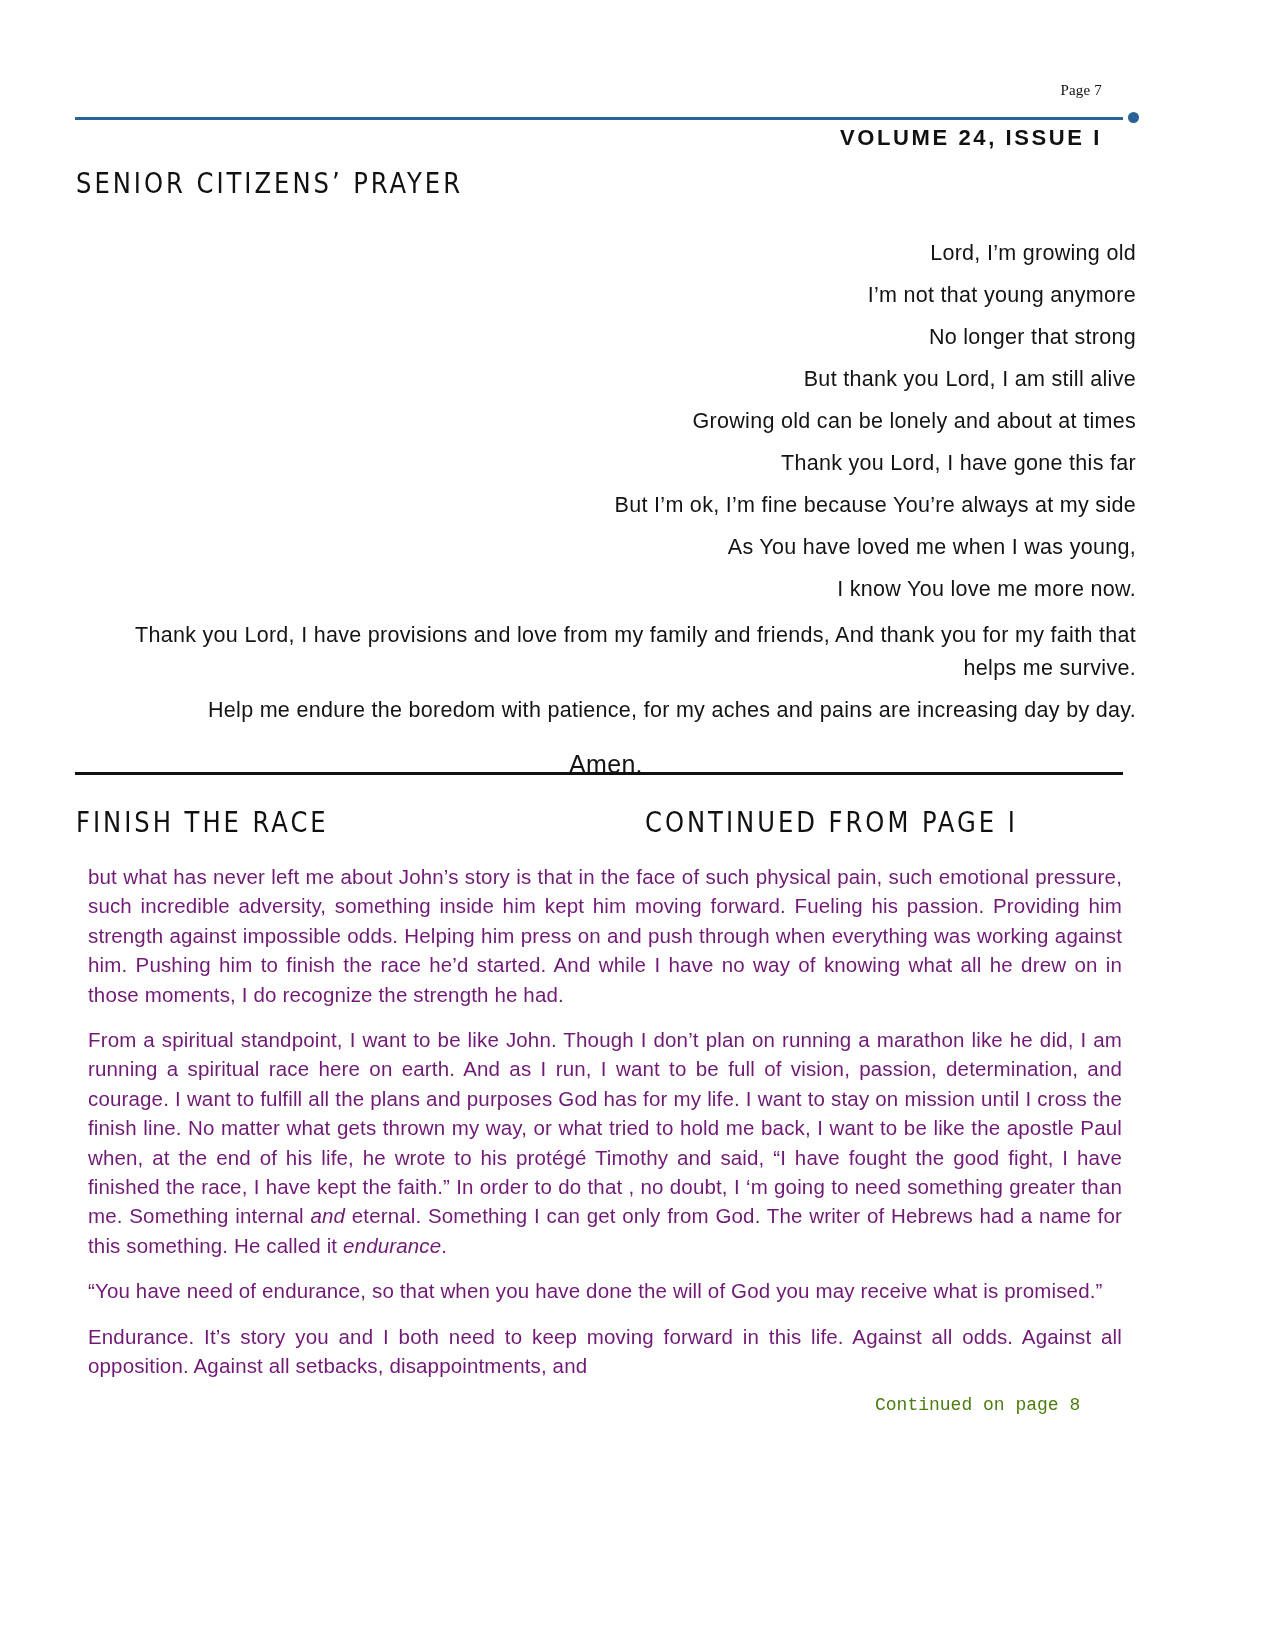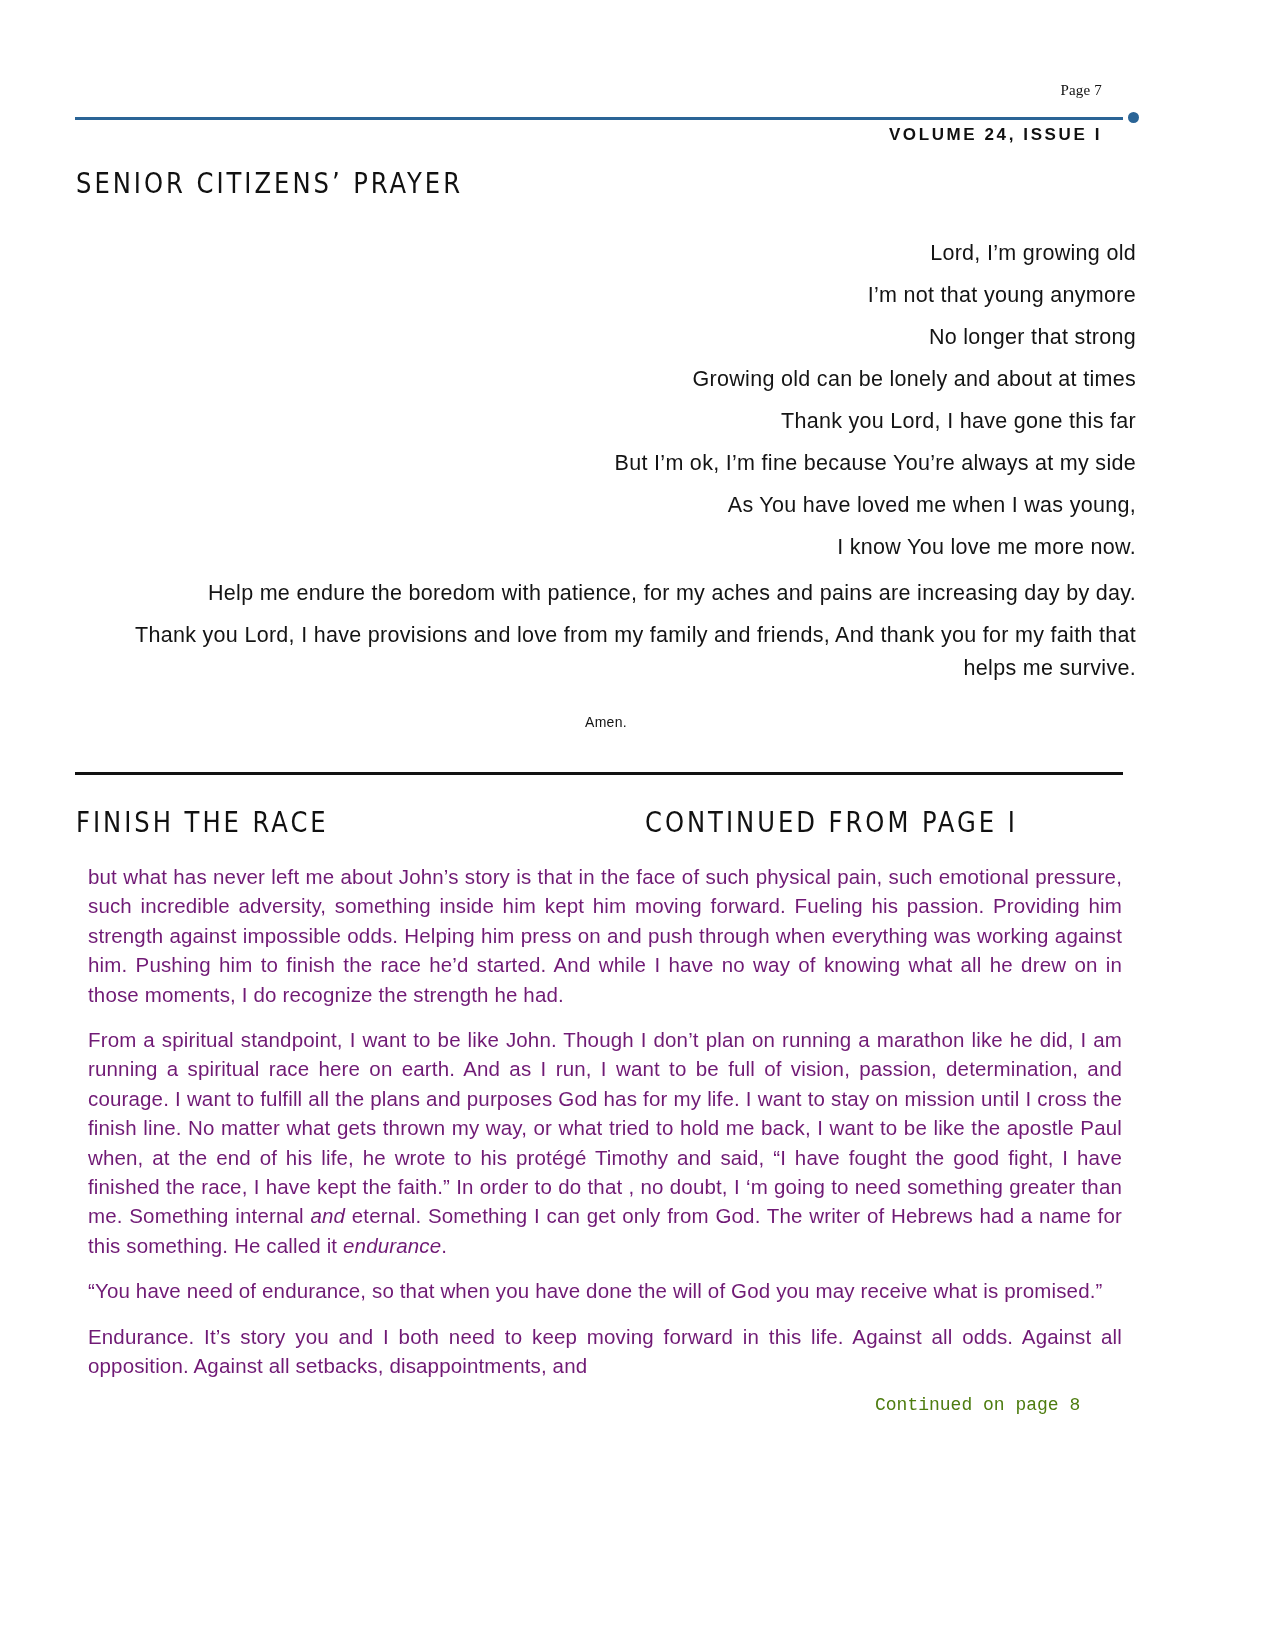--- a/index.html
+++ b/index.html
@@ -50,21 +50,21 @@
     height: 11px;
     border-radius: 50%;
     background: #2a6496;
   }
   .volume-line {
     position: absolute;
     right: 78px;
     top: 125px;
     font-family: "Liberation Sans", sans-serif;
     font-weight: bold;
-    font-size: 17px;
+    font-size: 22px;
     letter-spacing: 2.6px;
     color: #111;
   }
 
   
   .sec-title {
     font-family: "DejaVu Sans Condensed", "Liberation Sans Narrow", "Liberation Sans", sans-serif;
     font-size: 29px;
     letter-spacing: 3.2px;
     color: #111;
@@ -96,21 +96,21 @@
     margin: 0 0 0px 0;
     text-align: right;
   }
   .prayer-body p.wrap {
     line-height: 33px;
     margin-top: 9px;
   }
   .amen {
     text-align: center;
     font-family: "Liberation Sans", sans-serif;
-    font-size: 14px;
+    font-size: 25px;
     margin-top: 16px;
     letter-spacing: 0.3px;
   }
 
   .divider {
     position: absolute;
     left: 75px;
     top: 772px;
     width: 1048px;
     height: 3px;
@@ -169,27 +169,28 @@
   <div class="header-rule"></div>
   <div class="header-dot"></div>
   <div class="volume-line">VOLUME 24, ISSUE I</div>
 
   <div class="sec-title" id="prayer-title">SENIOR CITIZENS’ PRAYER</div>
 
   <div class="prayer-body">
     <p>Lord, I’m growing old</p>
     <p>I’m not that young anymore</p>
     <p>No longer that strong</p>
+    <p>But thank you Lord, I am still alive</p>
     <p>Growing old can be lonely and about at times</p>
     <p>Thank you Lord, I have gone this far</p>
     <p>But I’m ok, I’m fine because You’re always at my side</p>
     <p>As You have loved me when I was young,</p>
     <p>I know You love me more now.</p>
+    <p class="wrap">Thank you Lord, I have provisions and love from my family and friends, And thank you for my faith that helps me survive.</p>
     <p class="wrap">Help me endure the boredom with patience, for my aches and pains are increasing day by day.</p>
-    <p class="wrap">Thank you Lord, I have provisions and love from my family and friends, And thank you for my faith that helps me survive.</p>
     <div class="amen">Amen.</div>
   </div>
 
   <div class="divider"></div>
 
   <div class="sec-title" id="race-title">FINISH THE RACE</div>
   <div class="sec-title" id="cont-title">CONTINUED FROM PAGE I</div>
 
   <div class="article">
     <p>but what has never left me about John’s story is that in the face of such physical pain, such emotional pressure, such incredible adversity, something inside him kept him moving forward. Fueling his passion. Providing him strength against impossible odds. Helping him press on and push through when everything was working against him. Pushing him to finish the race he’d started. And while I have no way of knowing what all he drew on in those moments, I do recognize the strength he had.</p>

